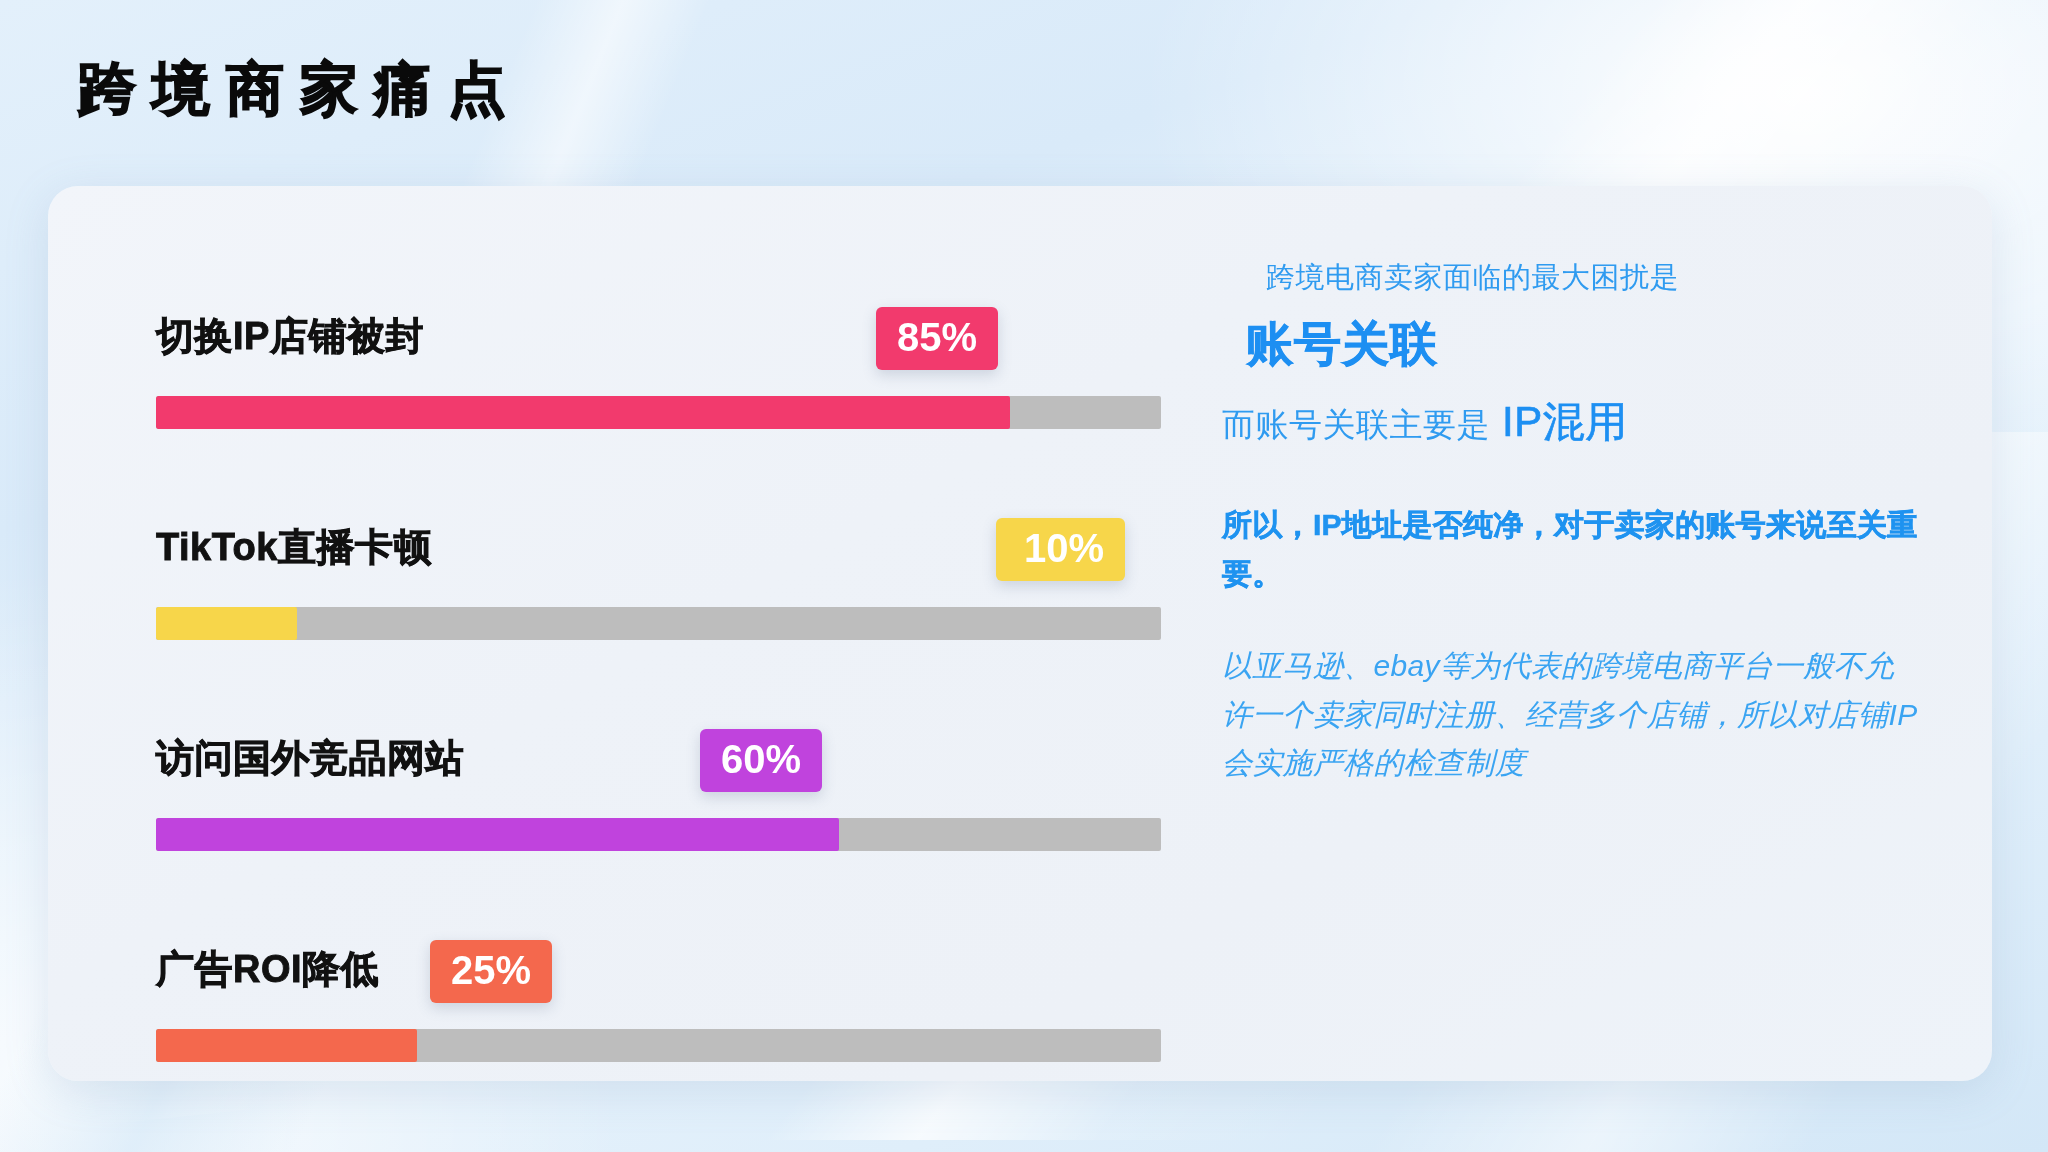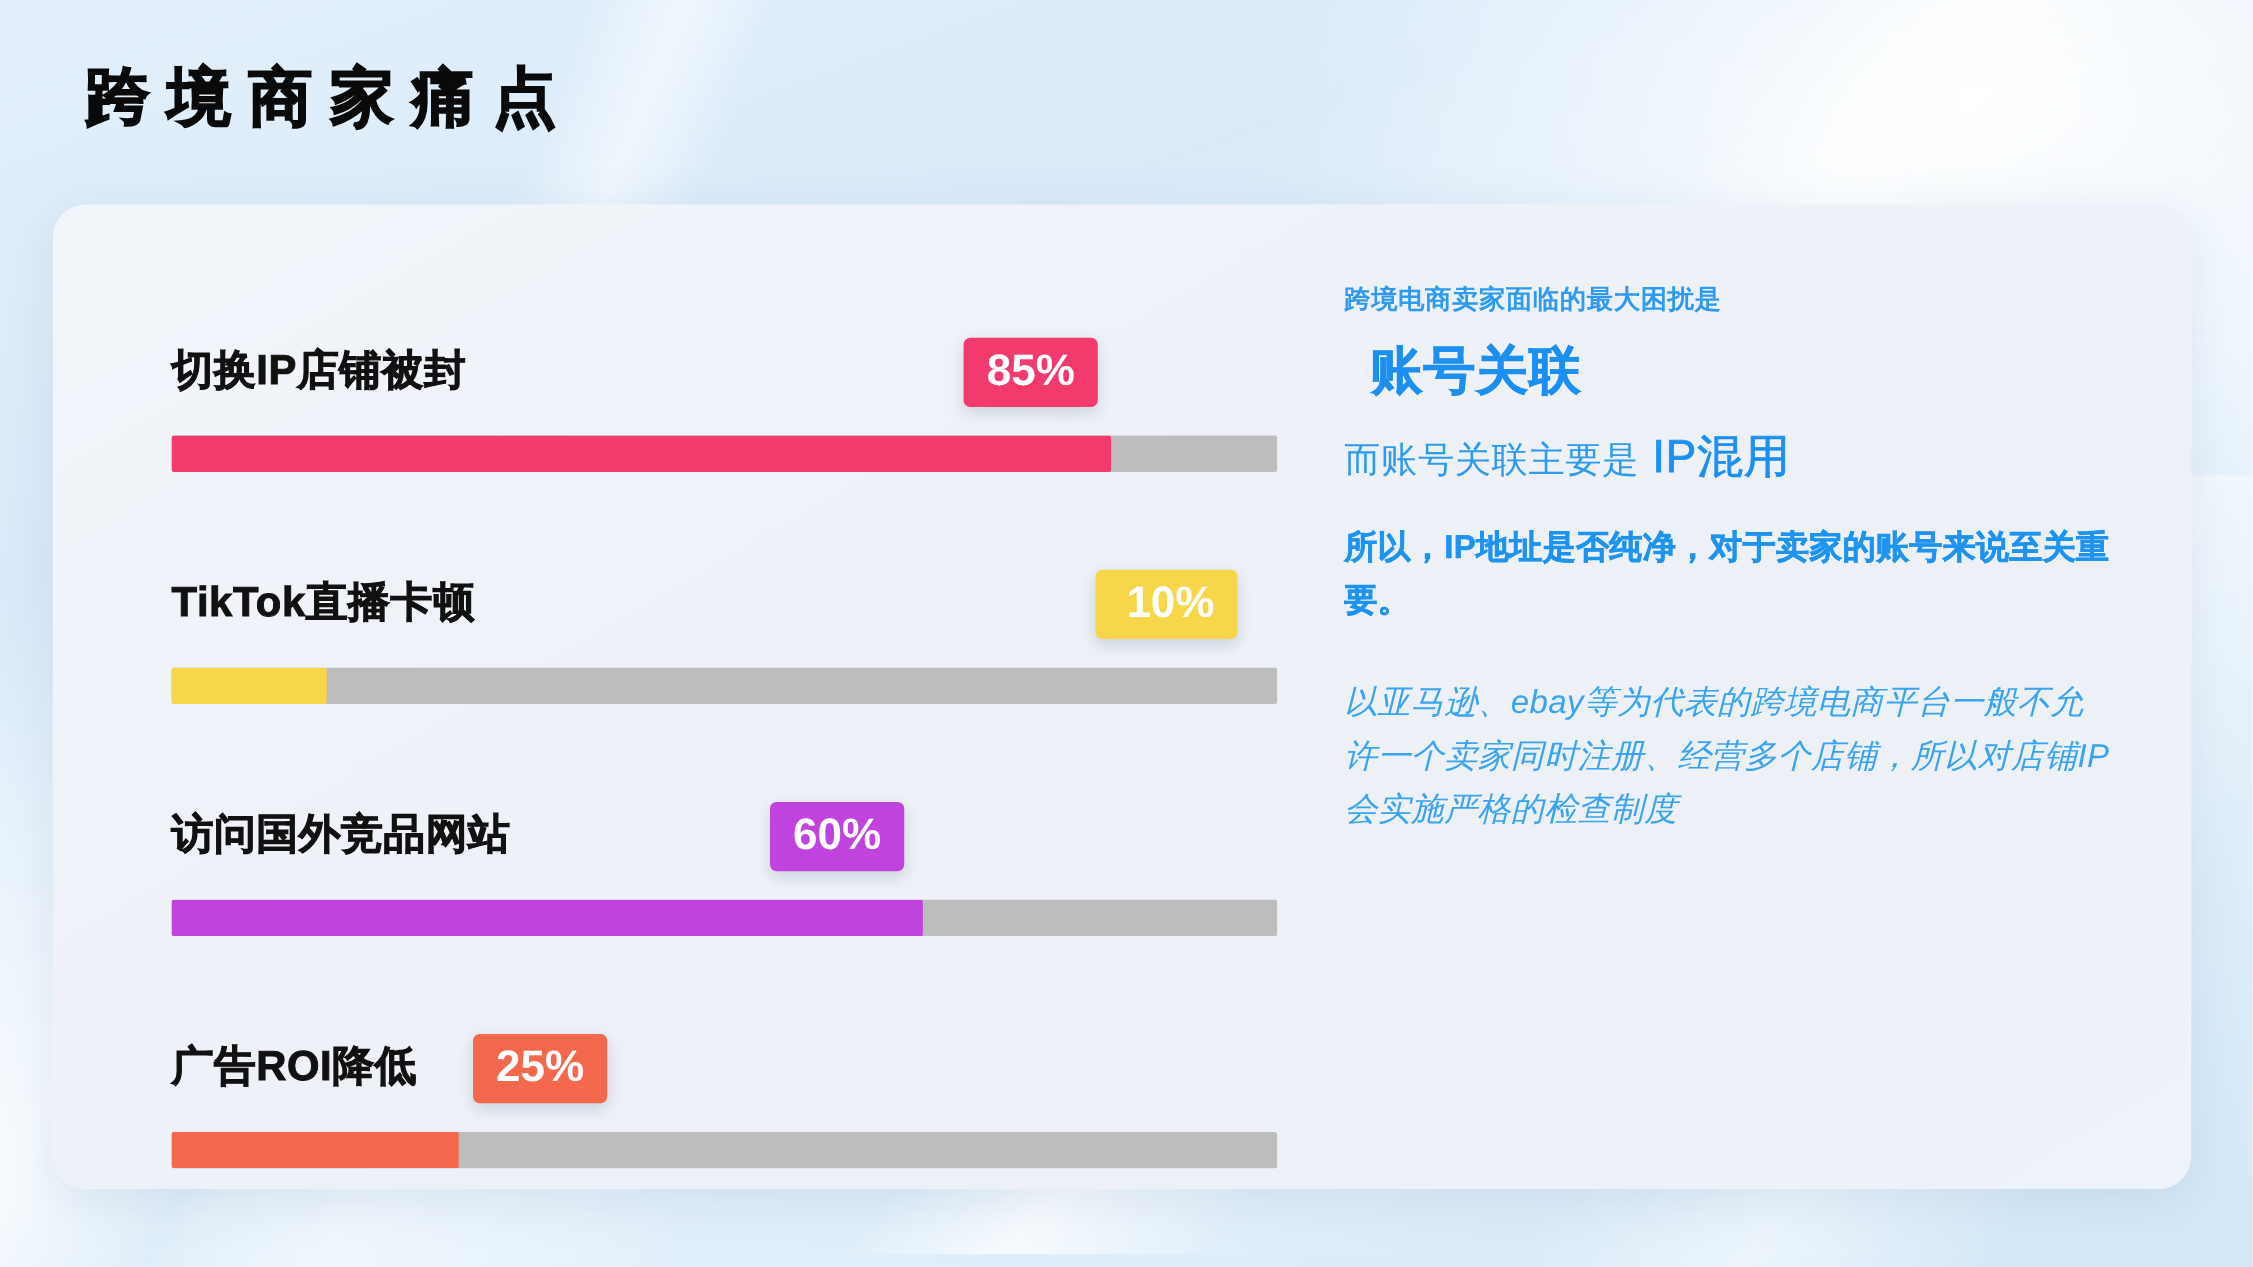--- a/index.html
+++ b/index.html
@@ -152,25 +152,26 @@
   
   .copy-col {
     position: relative;
     flex: 1;
     padding: 70px 70px 0 34px;
     box-sizing: border-box;
     color: #2f9bf0;
   }
 
   .copy-lead-1 {
-    font-size: 24px;
-    font-weight: 700;
+    font-size: 29px;
+    font-weight: 400;
     color: #2f9bf0;
     line-height: 1.45;
     letter-spacing: 0.5px;
+    margin-left: 44px;
   }
 
   .copy-lead-2 {
     font-size: 47px;
     font-weight: 900;
     color: #1d8ff2;
     line-height: 1.45;
     margin-top: 12px;
     letter-spacing: 1px;
     margin-left: 24px;
@@ -192,21 +193,21 @@
     letter-spacing: 0.5px;
     -webkit-text-stroke: 0.7px #1d8ff2;
     padding-left: 12px;
   }
 
   .copy-para {
     font-size: 30px;
     line-height: 1.62;
     color: #3aa4f2;
     letter-spacing: 0.3px;
-    margin-top: 28px;
+    margin-top: 48px;
     max-width: 745px;
   }
   .copy-para.bold {
     font-weight: 900;
     color: #1f93f0;
     -webkit-text-stroke: 0.6px #1f93f0;
   }
   .copy-para.p1 { margin-top: 52px; }
   .copy-para.p3 { margin-top: 44px; font-style: italic; }
 </style>

